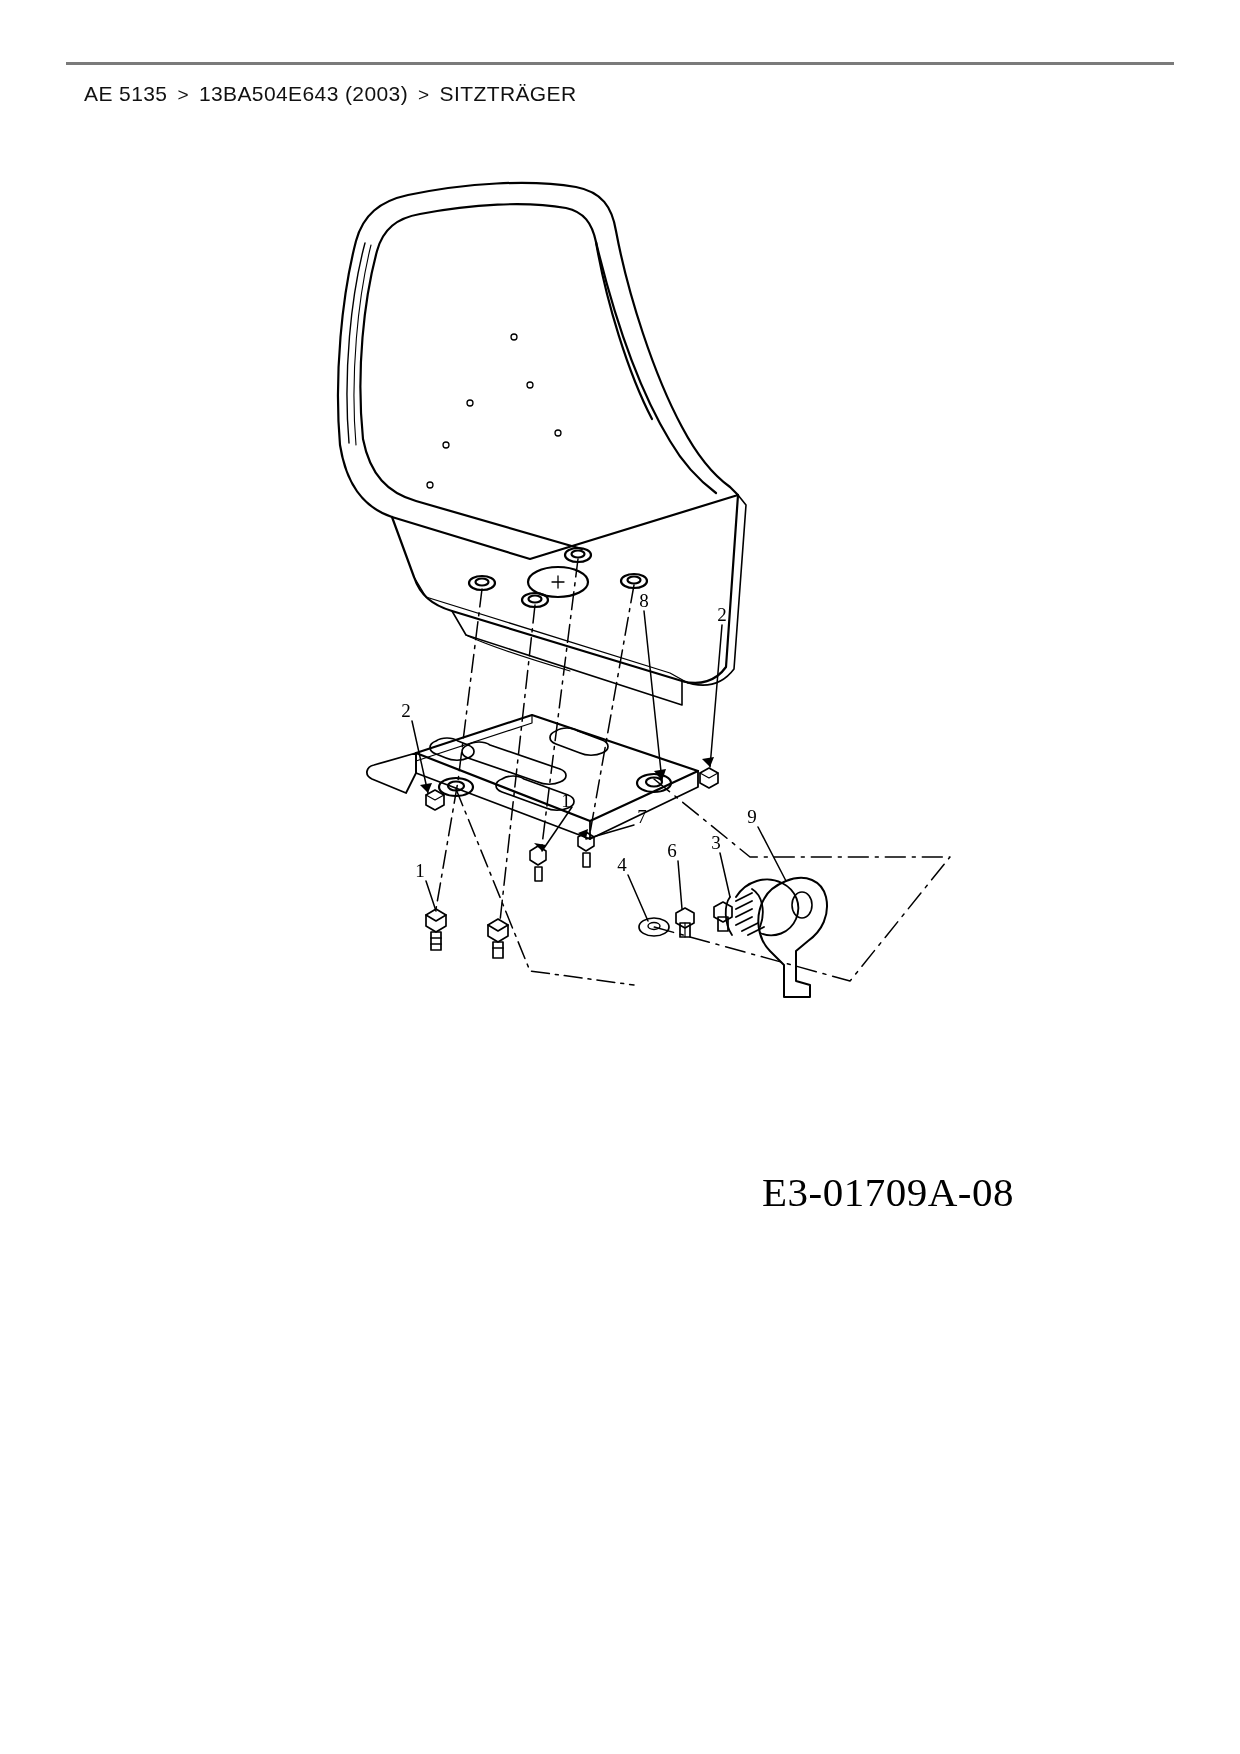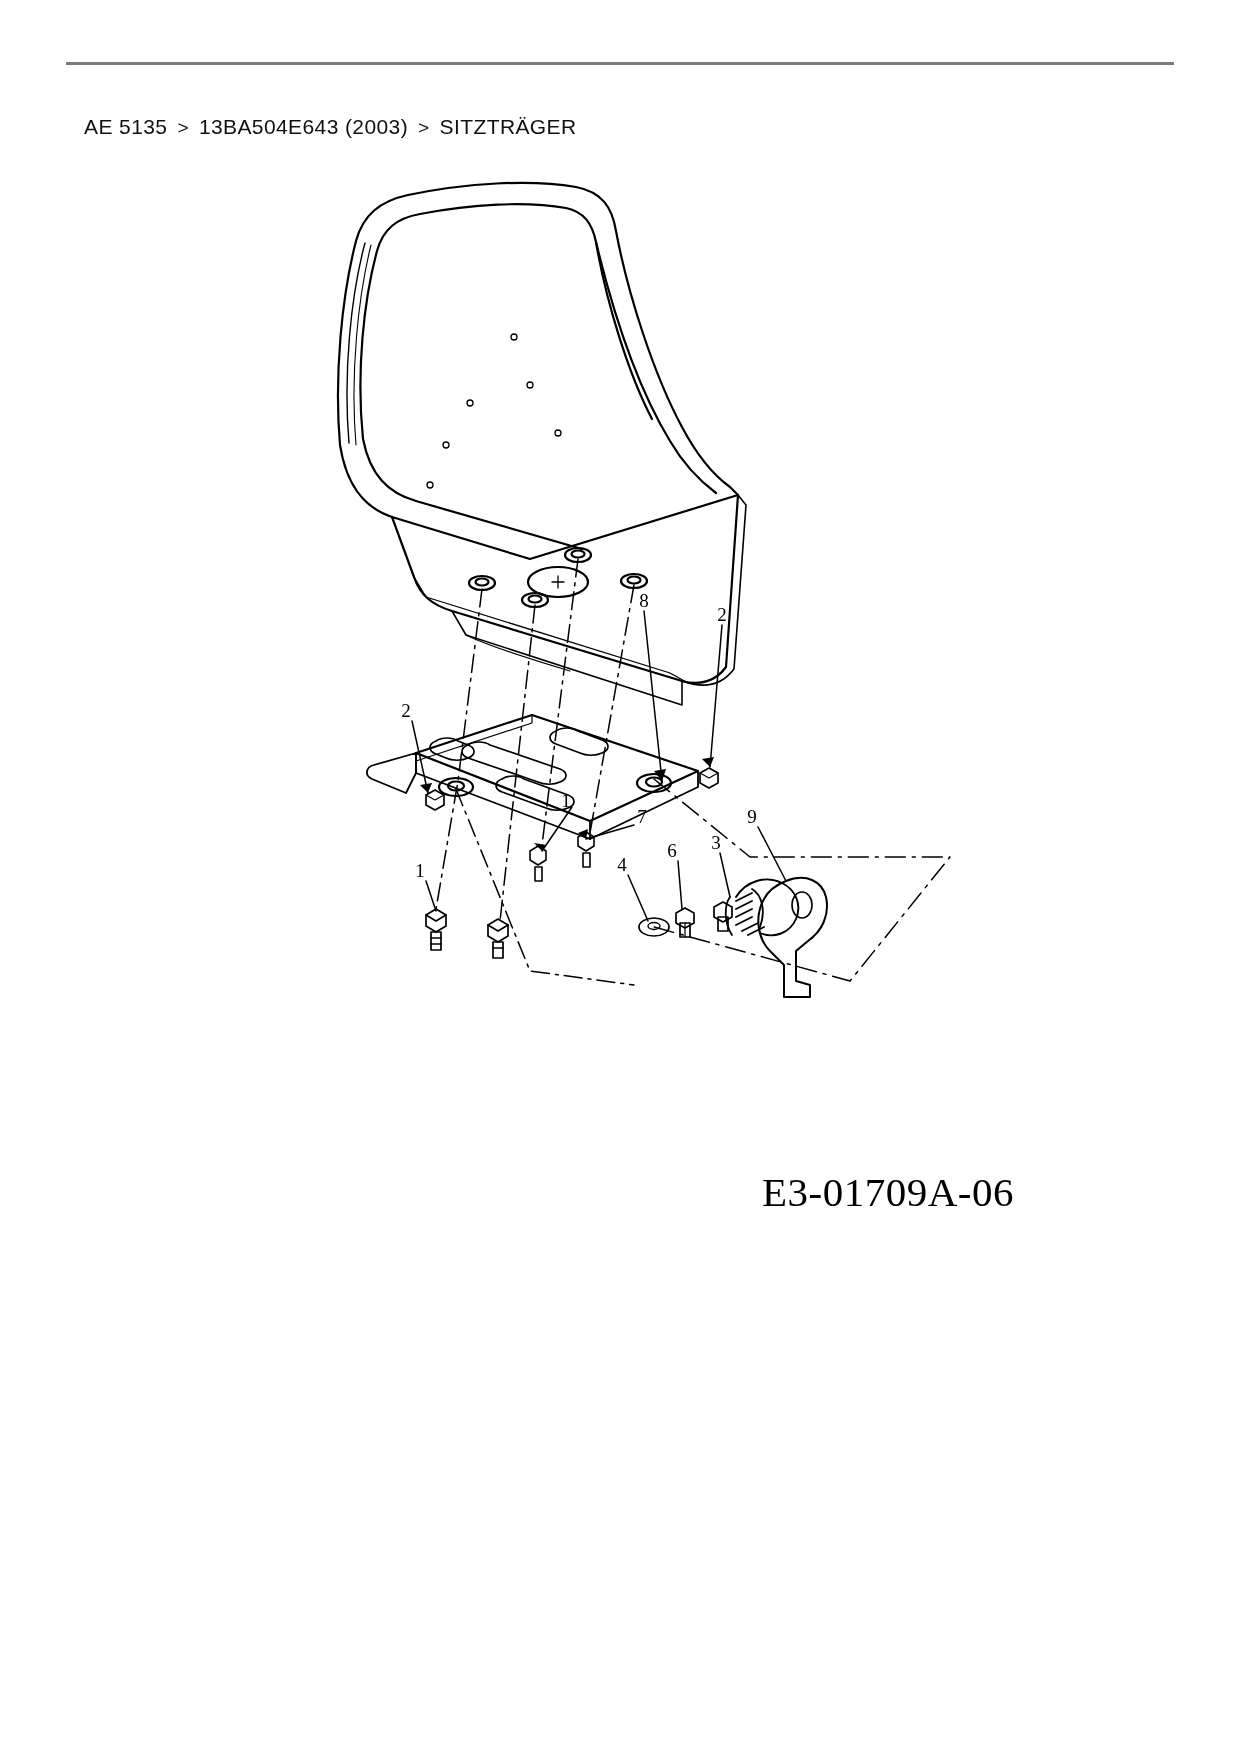--- a/index.html
+++ b/index.html
@@ -23,21 +23,21 @@
     position: absolute;
     left: 66px;
     top: 62px;
     width: 1108px;
     height: 3px;
     background: #7a7a7a;
   }
   .breadcrumb {
     position: absolute;
     left: 84px;
-    top: 115px;
+    top: 82px;
     font-size: 21px;
     letter-spacing: 0.4px;
     white-space: nowrap;
     color: #111;
   }
   .breadcrumb span.sep {
     padding: 0 10px;
     font-size: 19px;
   }
   .diagram-wrap {
@@ -268,15 +268,15 @@
       <text class="callout" x="336" y="662" text-anchor="middle">1</text>
       <text class="callout" x="412" y="678" text-anchor="middle">7</text>
       <text class="callout" x="190" y="732" text-anchor="middle">1</text>
       <text class="callout" x="522" y="678" text-anchor="middle">9</text>
       <text class="callout" x="486" y="704" text-anchor="middle">3</text>
       <text class="callout" x="442" y="712" text-anchor="middle">6</text>
       <text class="callout" x="392" y="726" text-anchor="middle">4</text>
     </svg>
   </div>
 
-  <div class="fig-code">E3-01709A-06</div>
+  <div class="fig-code">E3-01709A-08</div>
 
 </div>
 
 </body></html>

